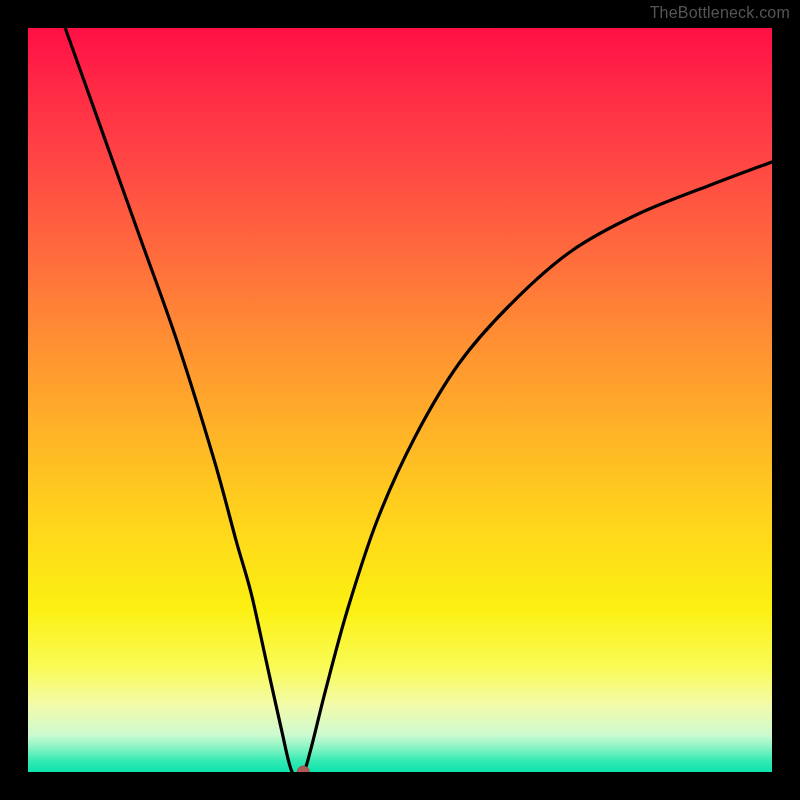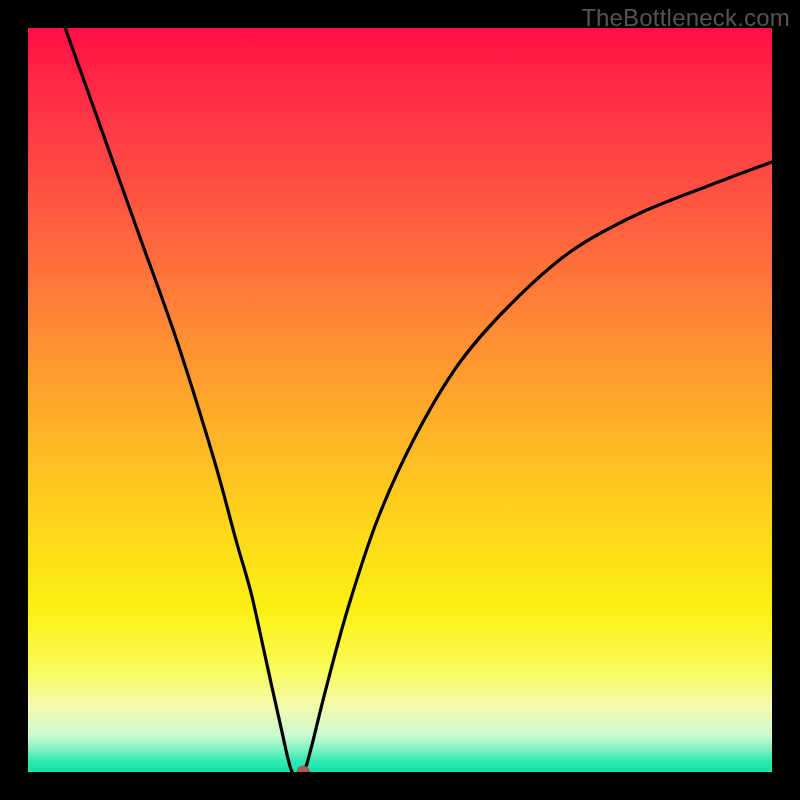--- a/index.html
+++ b/index.html
@@ -40,21 +40,21 @@
       #7cf3c2 97%,
       #33e9b3 98.5%,
       #0fe3ac 100%
     );
   }
   .watermark {
     position: absolute;
     top: 4px;
     right: 10px;
     color: #555;
-    font-size: 24px;
+    font-size: 16px;
     letter-spacing: 0.2px;
     font-weight: 400;
     user-select: none;
   }
   svg.curve {
     position: absolute;
     left: 0;
     top: 0;
     width: 744px;
     height: 744px;

